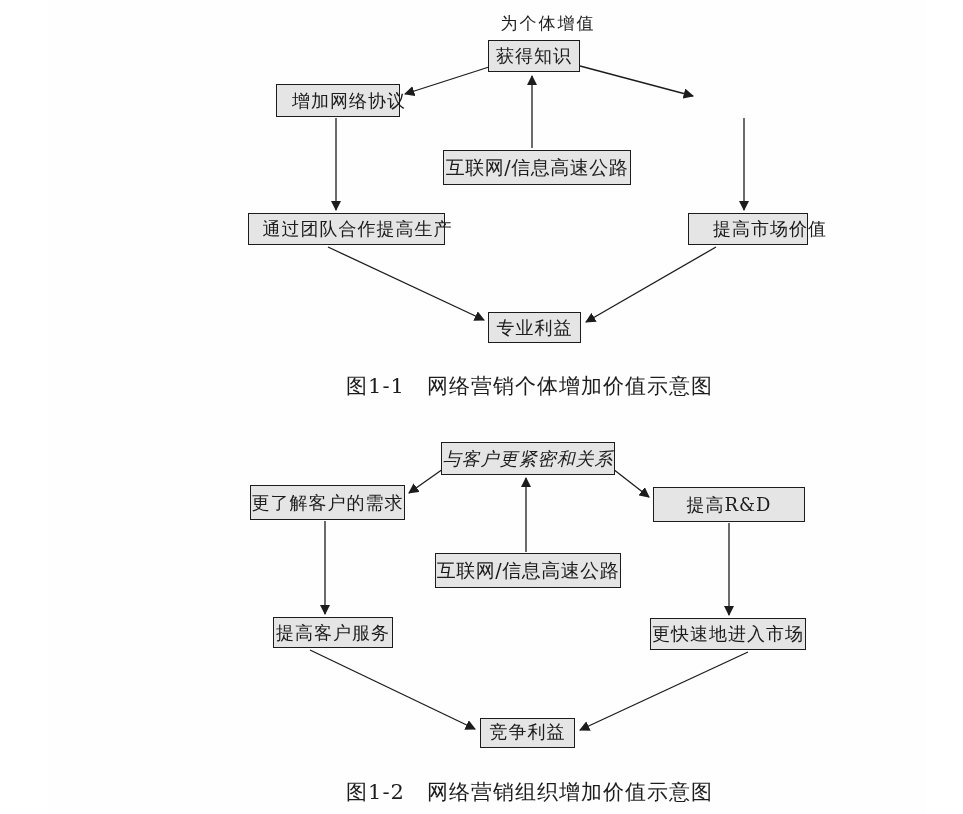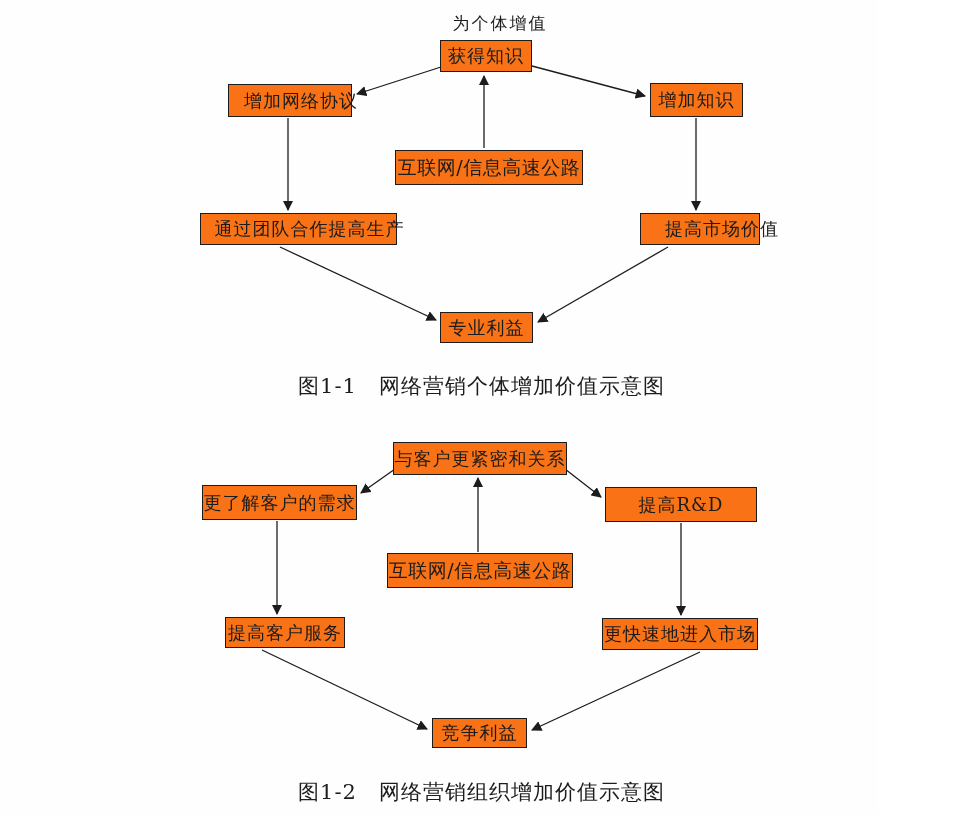--- a/index.html
+++ b/index.html
@@ -4,33 +4,34 @@
 <style>
   html, body { margin: 0; padding: 0; background: #ffffff; }
   .page {
     position: relative;
     width: 878px;
     height: 814px;
     background: #fefefe;
     font-family: "DejaVu Serif", "Liberation Serif", serif;
     color: #1c1c1c;
     overflow: hidden;
+    margin-left: 48px;
   }
   .arrow-layer {
     position: absolute;
     left: 0; top: 0;
     width: 963px; height: 814px;
     z-index: 1;
   }
   .node {
     position: absolute;
     z-index: 2;
     box-sizing: border-box;
     border: 1.6px solid #1c1c1c;
-    background: #f97316;
+    background: #e5e5e5;
     display: flex;
     align-items: center;
     justify-content: center;
     font-size: 18px;
     line-height: 1;
     white-space: nowrap;
     letter-spacing: 1px;
   }
   .node.bold-sans {
     font-family: "DejaVu Sans", "Liberation Sans", sans-serif;
@@ -61,27 +62,27 @@
   .n-d1-protocols    { left: 228px; top: 84px;  width: 124px; height: 33px; padding-left: 22px; }
   .n-d1-knowledge    { left: 650px; top: 83px;  width: 93px;  height: 34px; }
   .n-d1-internet     { left: 395px; top: 150px; width: 188px; height: 35px; }
   .n-d1-teamwork     { left: 200px; top: 213px; width: 197px; height: 32px; padding-left: 22px; }
   .n-d1-market       { left: 640px; top: 213px; width: 120px; height: 32px; padding-left: 44px; }
   .n-d1-professional { left: 440px; top: 312px; width: 93px;  height: 31px; font-family: Liberation Serif, serif; }
   .l-d1-header       { left: 380px; top: 12px;  width: 240px; }
   .c-d1-caption      { top: 372px; }
 
   
-  .n-d2-closer       { left: 393px; top: 442px; width: 174px; height: 33px; }
+  .n-d2-closer       { left: 393px; top: 442px; width: 174px; height: 33px; font-style: italic; }
   .n-d2-needs        { left: 202px; top: 485px; width: 155px; height: 35px; }
   .n-d2-rd           { left: 605px; top: 487px; width: 152px; height: 35px; }
   .n-d2-internet     { left: 387px; top: 553px; width: 186px; height: 35px; }
   .n-d2-service      { left: 225px; top: 617px; width: 120px; height: 31px; }
   .n-d2-faster       { left: 602px; top: 618px; width: 156px; height: 32px; }
-  .n-d2-competitive  { left: 432px; top: 718px; width: 95px;  height: 30px; }
+  .n-d2-competitive  { left: 432px; top: 718px; width: 95px;  height: 30px; font-family: Liberation Mono, monospace; }
   .l-d2-header       { left: 367px; top: 422px; width: 240px; }
   .c-d2-caption      { top: 778px; }
 </style>
 </head>
 <body>
 
 <div class="page">
 
   <svg class="arrow-layer" viewBox="0 0 963 814" xmlns="http://www.w3.org/2000/svg">
     <defs>
@@ -104,21 +105,20 @@
     <line x1="277" y1="521" x2="277" y2="614" stroke="#1c1c1c" stroke-width="1.3" marker-end="url(#arrowhead)"></line>
     <line x1="681" y1="523" x2="681" y2="615" stroke="#1c1c1c" stroke-width="1.3" marker-end="url(#arrowhead)"></line>
     <line x1="262" y1="650" x2="427" y2="729" stroke="#1c1c1c" stroke-width="1.3" marker-end="url(#arrowhead)"></line>
     <line x1="700" y1="652" x2="532" y2="730" stroke="#1c1c1c" stroke-width="1.3" marker-end="url(#arrowhead)"></line>
   </svg>
 
   <div class="float-label l-d1-header">为个体增值</div>
 
   <div class="node n-d1-acquire">获得知识</div>
   <div class="node n-d1-protocols">增加网络协议</div>
-  <div class="node n-d1-knowledge">增加知识</div>
   <div class="node bold-sans n-d1-internet">互联网/信息高速公路</div>
   <div class="node n-d1-teamwork">通过团队合作提高生产</div>
   <div class="node n-d1-market">提高市场价值</div>
   <div class="node n-d1-professional">专业利益</div>
 
   <div class="caption c-d1-caption">图1-1　网络营销个体增加价值示意图</div>
 
 
   <div class="node n-d2-closer">与客户更紧密和关系</div>
   <div class="node n-d2-rd">提高R&amp;D</div>

